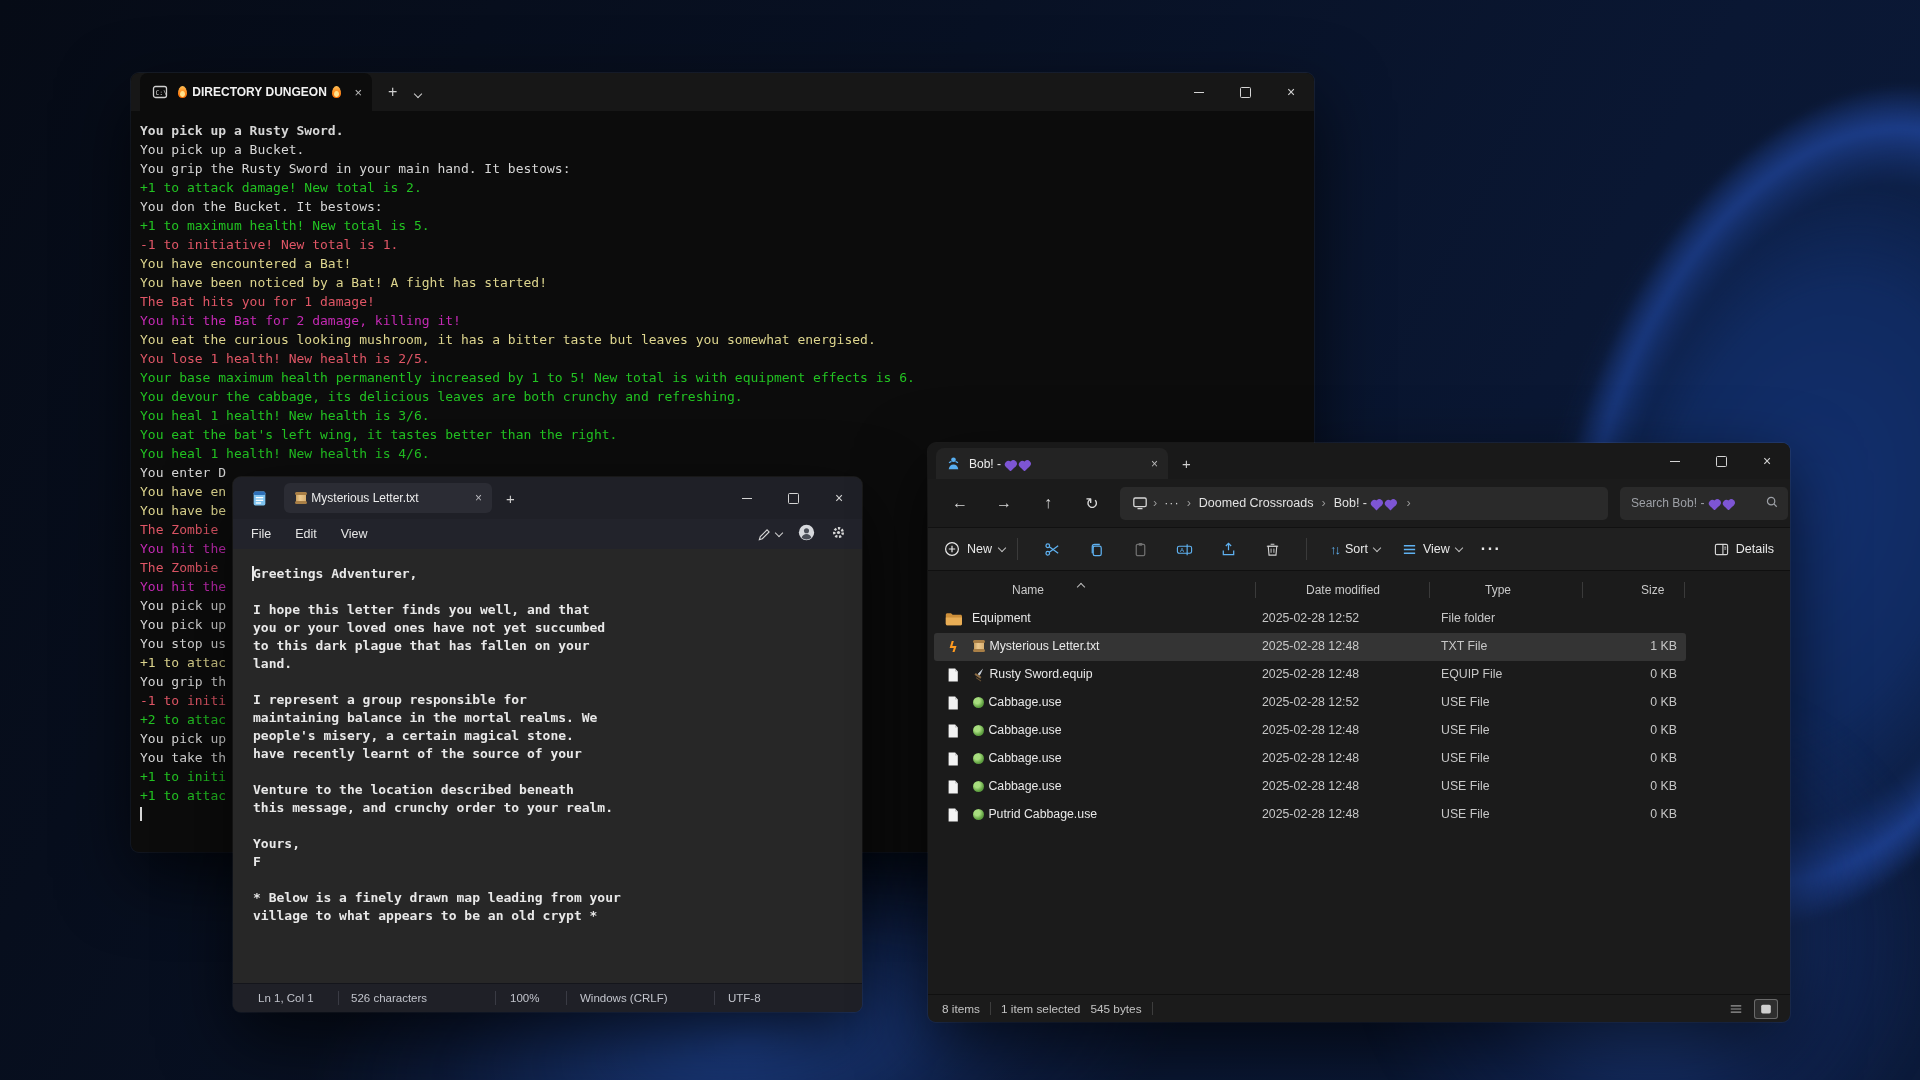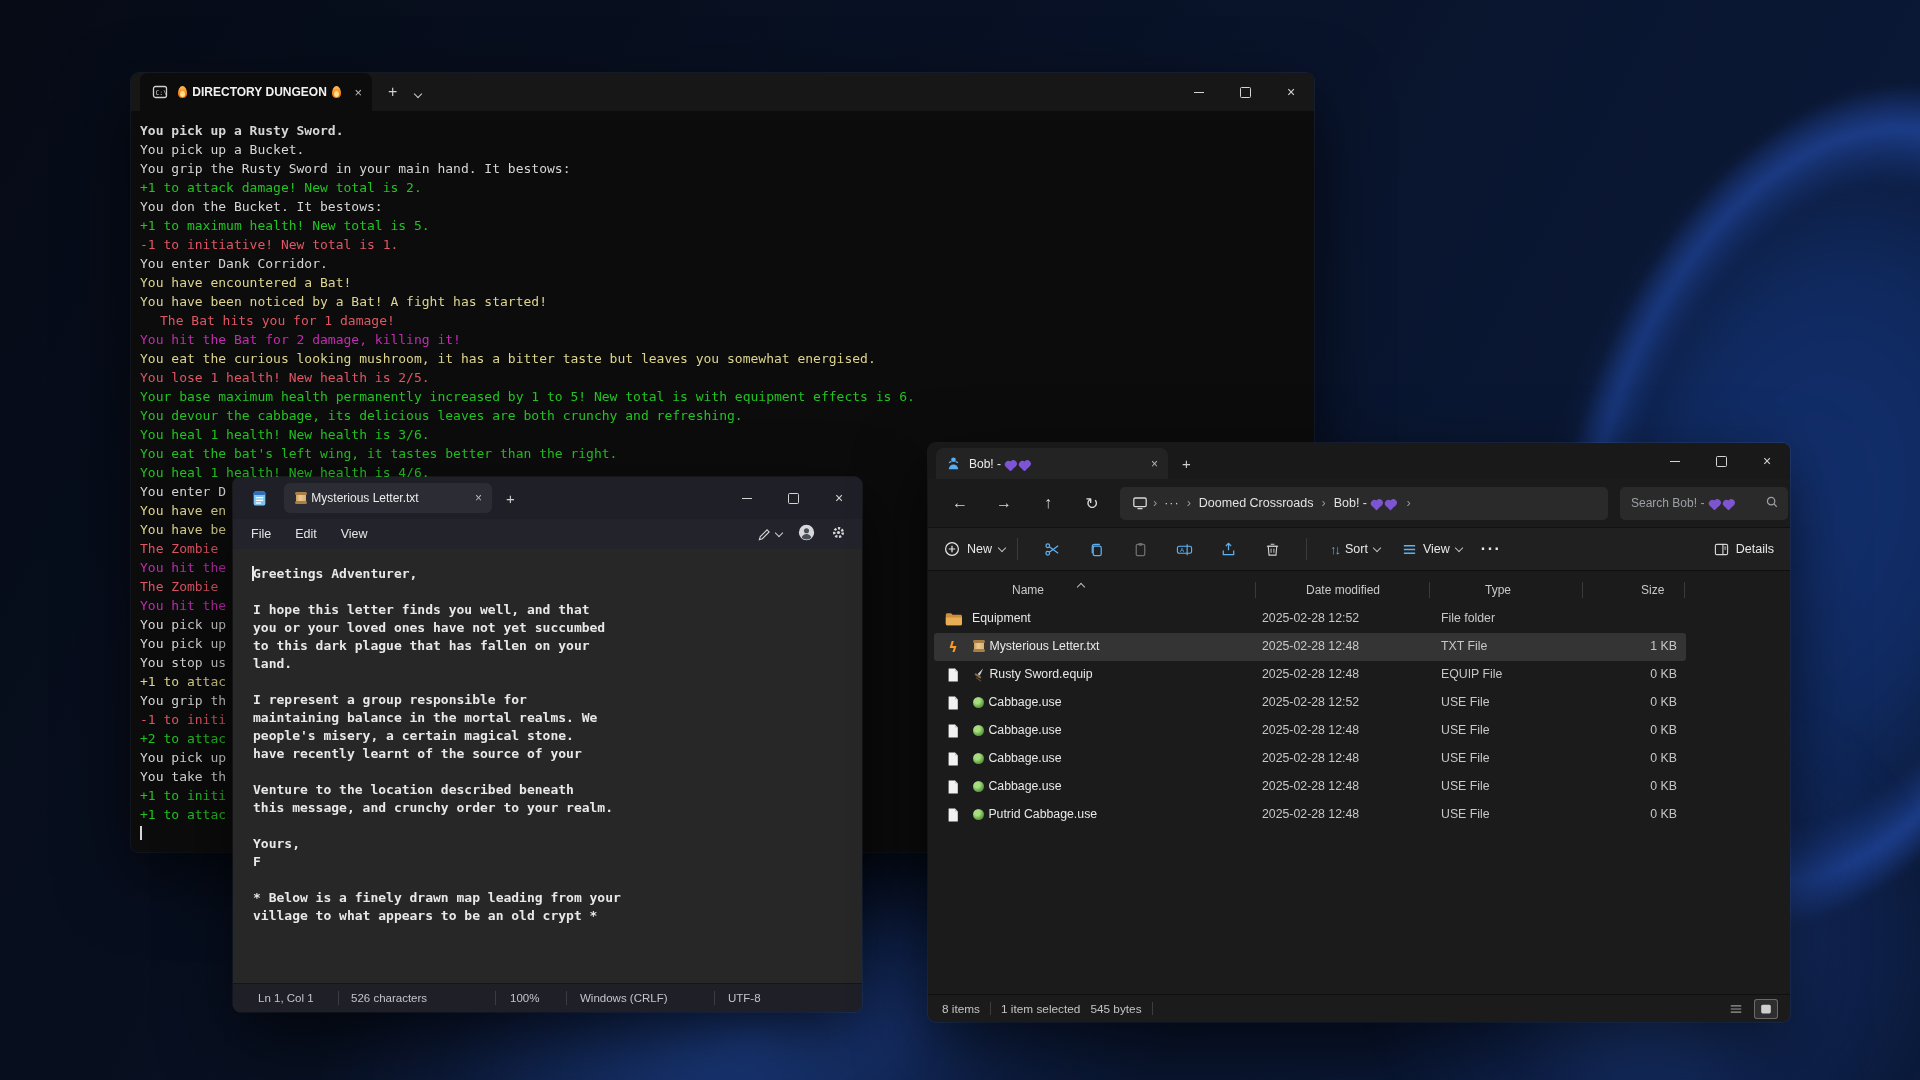--- a/index.html
+++ b/index.html
@@ -160,24 +160,23 @@
   </div>
   <div class="t-body">
     <div id="term-lines">
         <div class="t-line" style="color: rgb(214, 214, 214); font-weight: bold;">You pick up a Rusty Sword.</div>
         <div class="t-line" style="color: rgb(214, 214, 214);">You pick up a Bucket.</div>
         <div class="t-line" style="color: rgb(214, 214, 214);">You grip the Rusty Sword in your main hand. It bestows:</div>
         <div class="t-line" style="color: rgb(34, 195, 34);">+1 to attack damage! New total is 2.</div>
         <div class="t-line" style="color: rgb(214, 214, 214);">You don the Bucket. It bestows:</div>
         <div class="t-line" style="color: rgb(34, 195, 34);">+1 to maximum health! New total is 5.</div>
         <div class="t-line" style="color: rgb(224, 86, 102);">-1 to initiative! New total is 1.</div>
-        <div class="t-line" style="color: rgb(214, 214, 214);">You enter Dank Corridor.</div>
         <div class="t-line" style="color: rgb(221, 213, 142);">You have encountered a Bat!</div>
         <div class="t-line" style="color: rgb(221, 213, 142);">You have been noticed by a Bat! A fight has started!</div>
-        <div class="t-line" style="color: rgb(224, 86, 102); margin-left: 20px;">The Bat hits you for 1 damage!</div>
+        <div class="t-line" style="color: rgb(224, 86, 102);">The Bat hits you for 1 damage!</div>
         <div class="t-line" style="color: rgb(196, 42, 180);">You hit the Bat for 2 damage, killing it!</div>
         <div class="t-line" style="color: rgb(221, 213, 142);">You eat the curious looking mushroom, it has a bitter taste but leaves you somewhat energised.</div>
         <div class="t-line" style="color: rgb(224, 86, 102);">You lose 1 health! New health is 2/5.</div>
         <div class="t-line" style="color: rgb(34, 195, 34);">Your base maximum health permanently increased by 1 to 5! New total is with equipment effects is 6.</div>
         <div class="t-line" style="color: rgb(34, 195, 34);">You devour the cabbage, its delicious leaves are both crunchy and refreshing.</div>
         <div class="t-line" style="color: rgb(34, 195, 34);">You heal 1 health! New health is 3/6.</div>
         <div class="t-line" style="color: rgb(34, 195, 34);">You eat the bat's left wing, it tastes better than the right.</div>
         <div class="t-line" style="color: rgb(34, 195, 34);">You heal 1 health! New health is 4/6.</div>
         <div class="t-line" style="color: rgb(214, 214, 214);">You enter D</div>
         <div class="t-line" style="color: rgb(221, 213, 142);">You have en</div>

